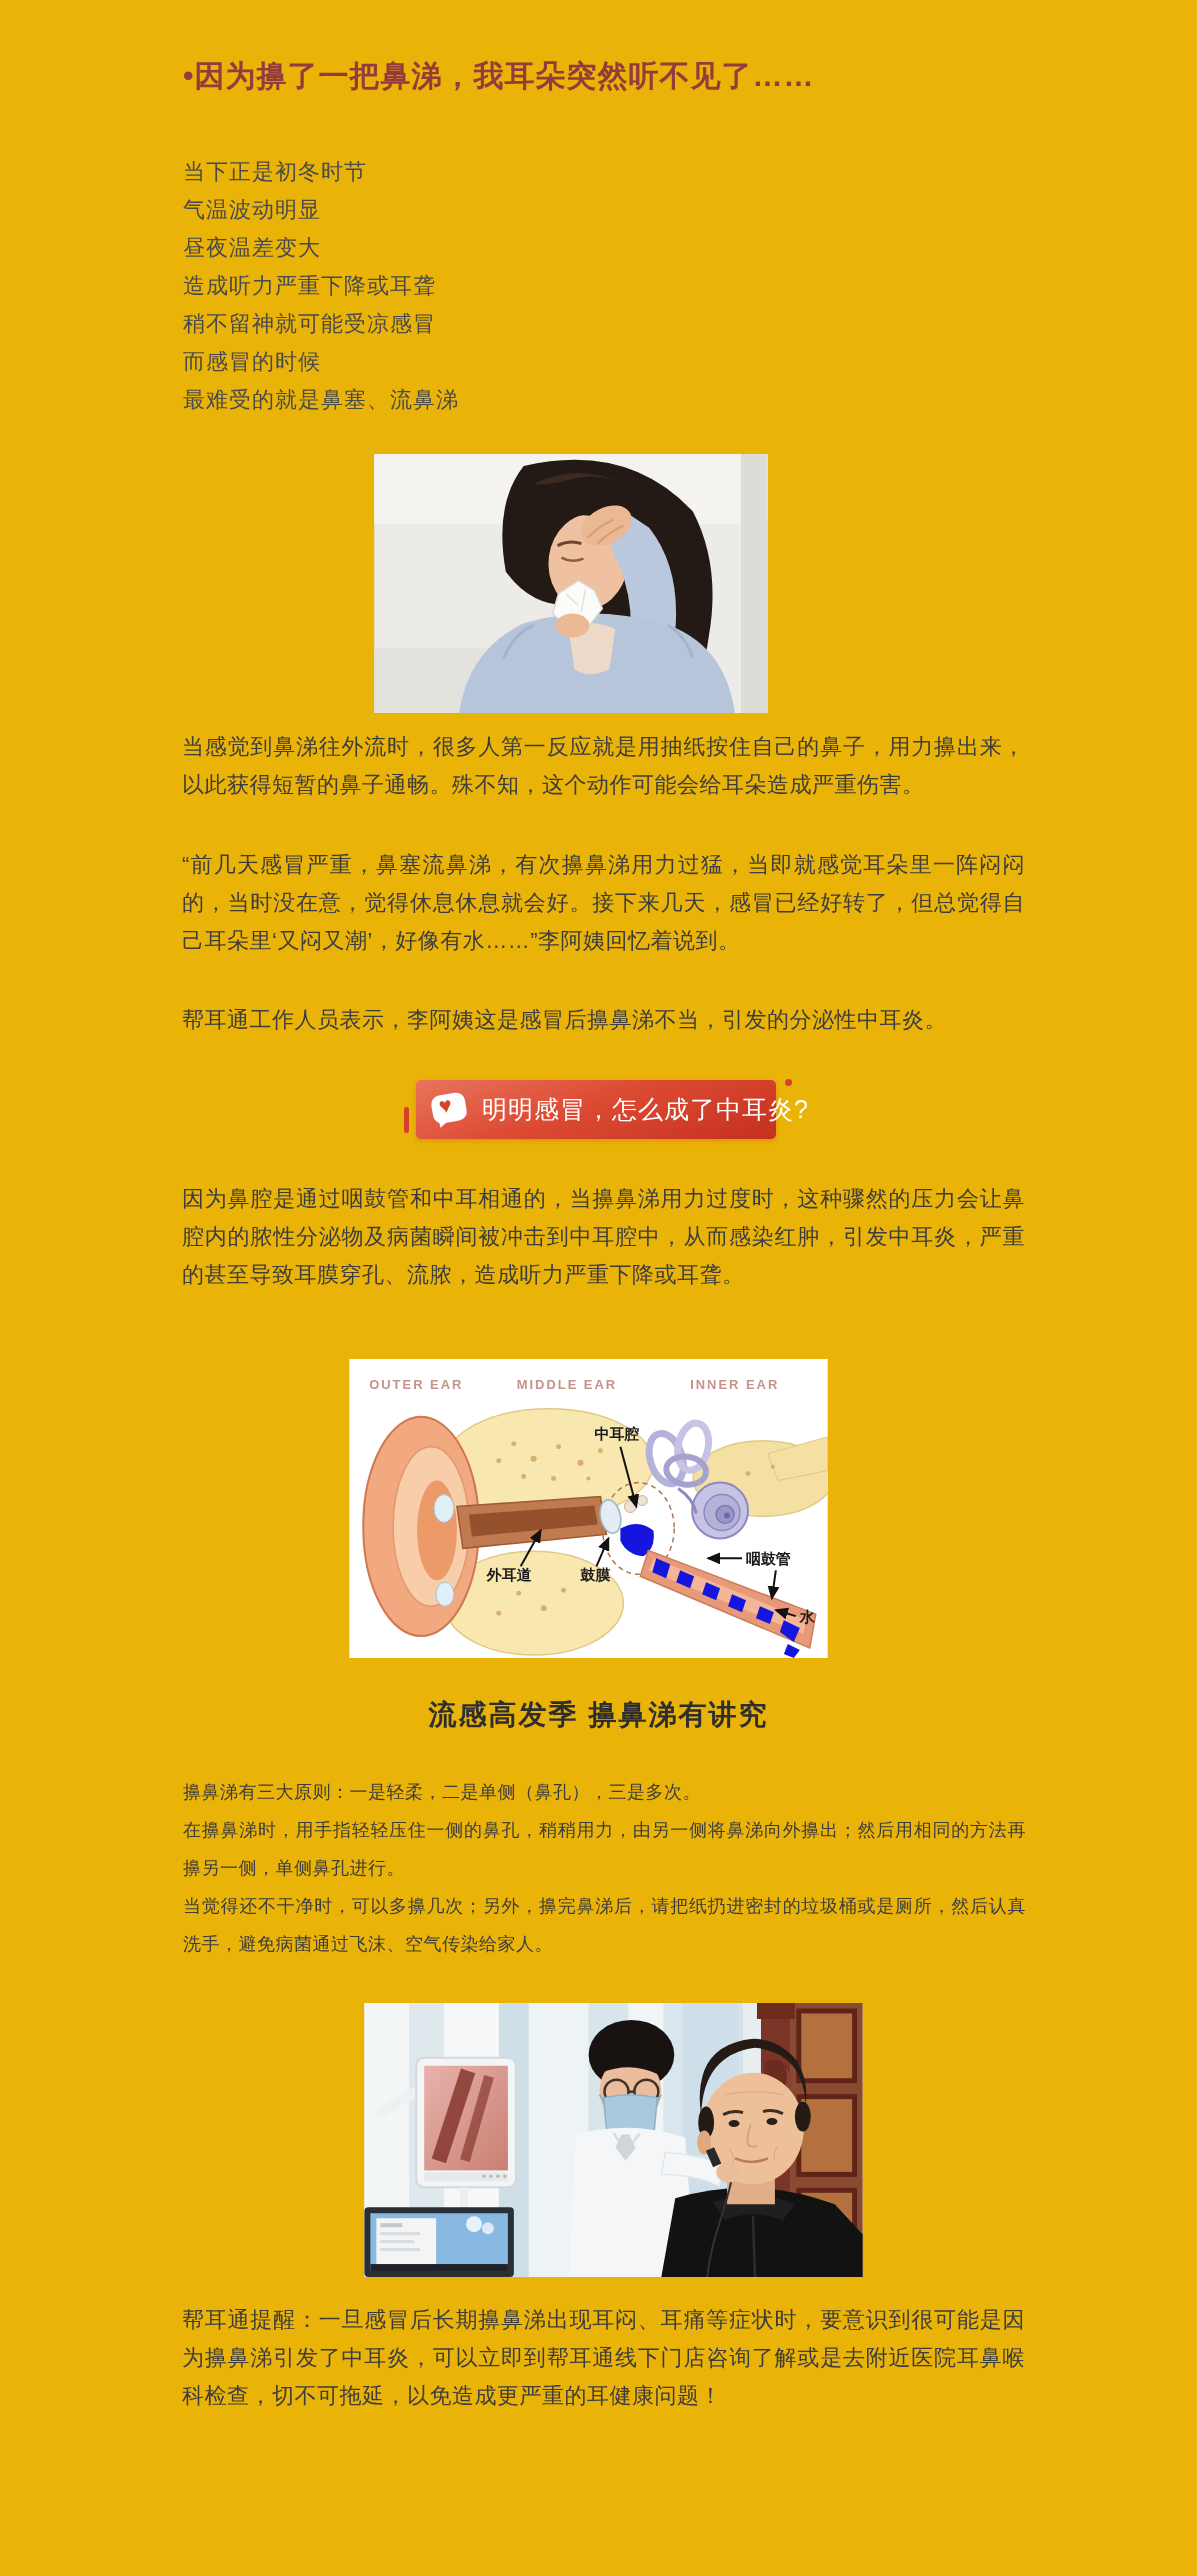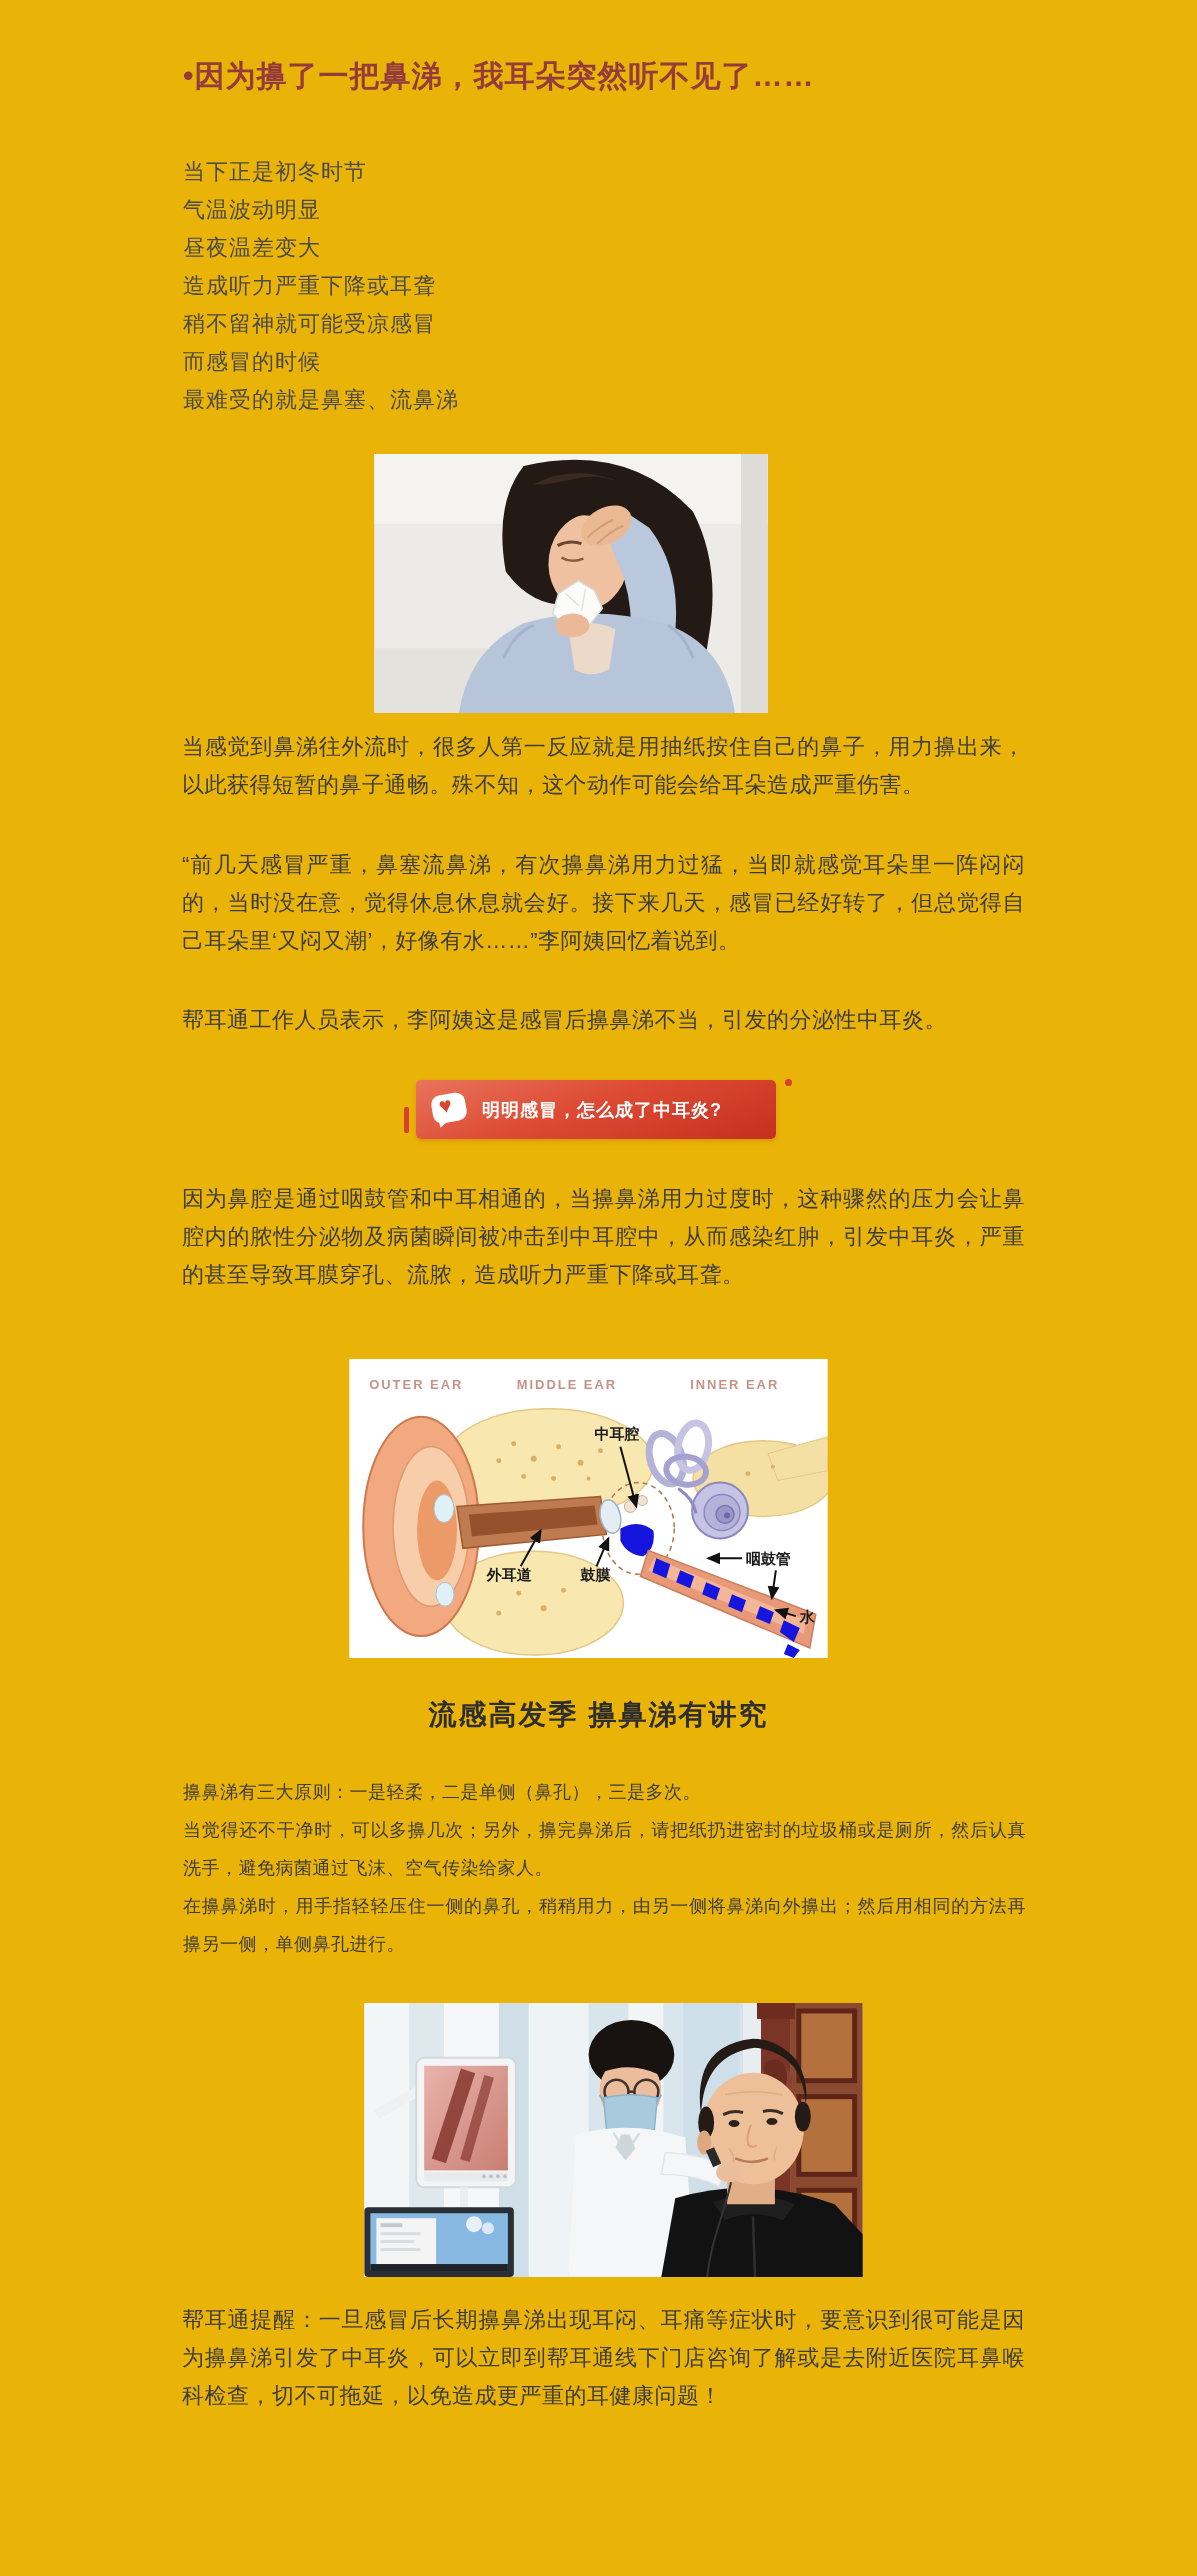--- a/index.html
+++ b/index.html
@@ -30,21 +30,21 @@
   .rules-block{position:absolute;left:183px;top:1773px;width:843px;}
   .rules-block p{margin:0;font-size:18px;line-height:38px;color:#3d3d3d;letter-spacing:0.5px;text-align:justify;}
 
   .banner-wrap{position:absolute;left:0;top:0;width:1197px;height:0;}
   .banner{
     position:absolute;left:416px;top:1080px;width:360px;height:59px;
     background:linear-gradient(160deg,#e9745c 0%,#dd4b34 45%,#c5301f 100%);
     border-radius:5px;display:flex;align-items:center;gap:12px;padding:0 14px;box-sizing:border-box;
     box-shadow:0 2px 4px rgba(180,50,30,0.25);
   }
-  .banner-text{color:#ffffff;font-size:18px;font-weight:bold;letter-spacing:1px;white-space:nowrap;}
+  .banner-text{color:#ffffff;font-size:25px;font-weight:normal;letter-spacing:1px;white-space:nowrap;}
   .bubble-icon{position:relative;width:40px;height:36px;flex:0 0 40px;}
   .bubble-icon .bubble{
     position:absolute;left:2px;top:2px;width:34px;height:28px;background:#ffffff;
     border-radius:9px;transform:rotate(-10deg);
   }
   .bubble-icon .tail{
     position:absolute;left:6px;top:26px;width:0;height:0;
     border-left:6px solid transparent;border-right:6px solid transparent;border-top:10px solid #ffffff;
     transform:rotate(18deg);
   }
@@ -222,22 +222,22 @@
         <text x="452" y="264" class="part-label">水</text>
         <line x1="448" y1="258" x2="428" y2="252" stroke="#111" stroke-width="2" marker-end="url(#arrow)"></line>
       </g>
     </svg>
   </div>
 
   <div class="section-heading">流感高发季 擤鼻涕有讲究</div>
 
   <div class="rules-block">
     <p>擤鼻涕有三大原则：一是轻柔，二是单侧（鼻孔），三是多次。</p>
+    <p>在擤鼻涕时，用手指轻轻压住一侧的鼻孔，稍稍用力，由另一侧将鼻涕向外擤出；然后用相同的方法再擤另一侧，单侧鼻孔进行。</p>
     <p>当觉得还不干净时，可以多擤几次；另外，擤完鼻涕后，请把纸扔进密封的垃圾桶或是厕所，然后认真洗手，避免病菌通过飞沫、空气传染给家人。</p>
-    <p>在擤鼻涕时，用手指轻轻压住一侧的鼻孔，稍稍用力，由另一侧将鼻涕向外擤出；然后用相同的方法再擤另一侧，单侧鼻孔进行。</p>
   </div>
 
   <div class="photo-doctor photo-frame">
     <svg viewBox="0 0 500 275">
       <defs>
         <linearGradient id="earScreen" x1="0" y1="0" x2="1" y2="1">
           <stop offset="0" stop-color="#e8b3ac"></stop>
             <stop offset="1" stop-color="#c97f72"></stop>
         </linearGradient>
       </defs>

